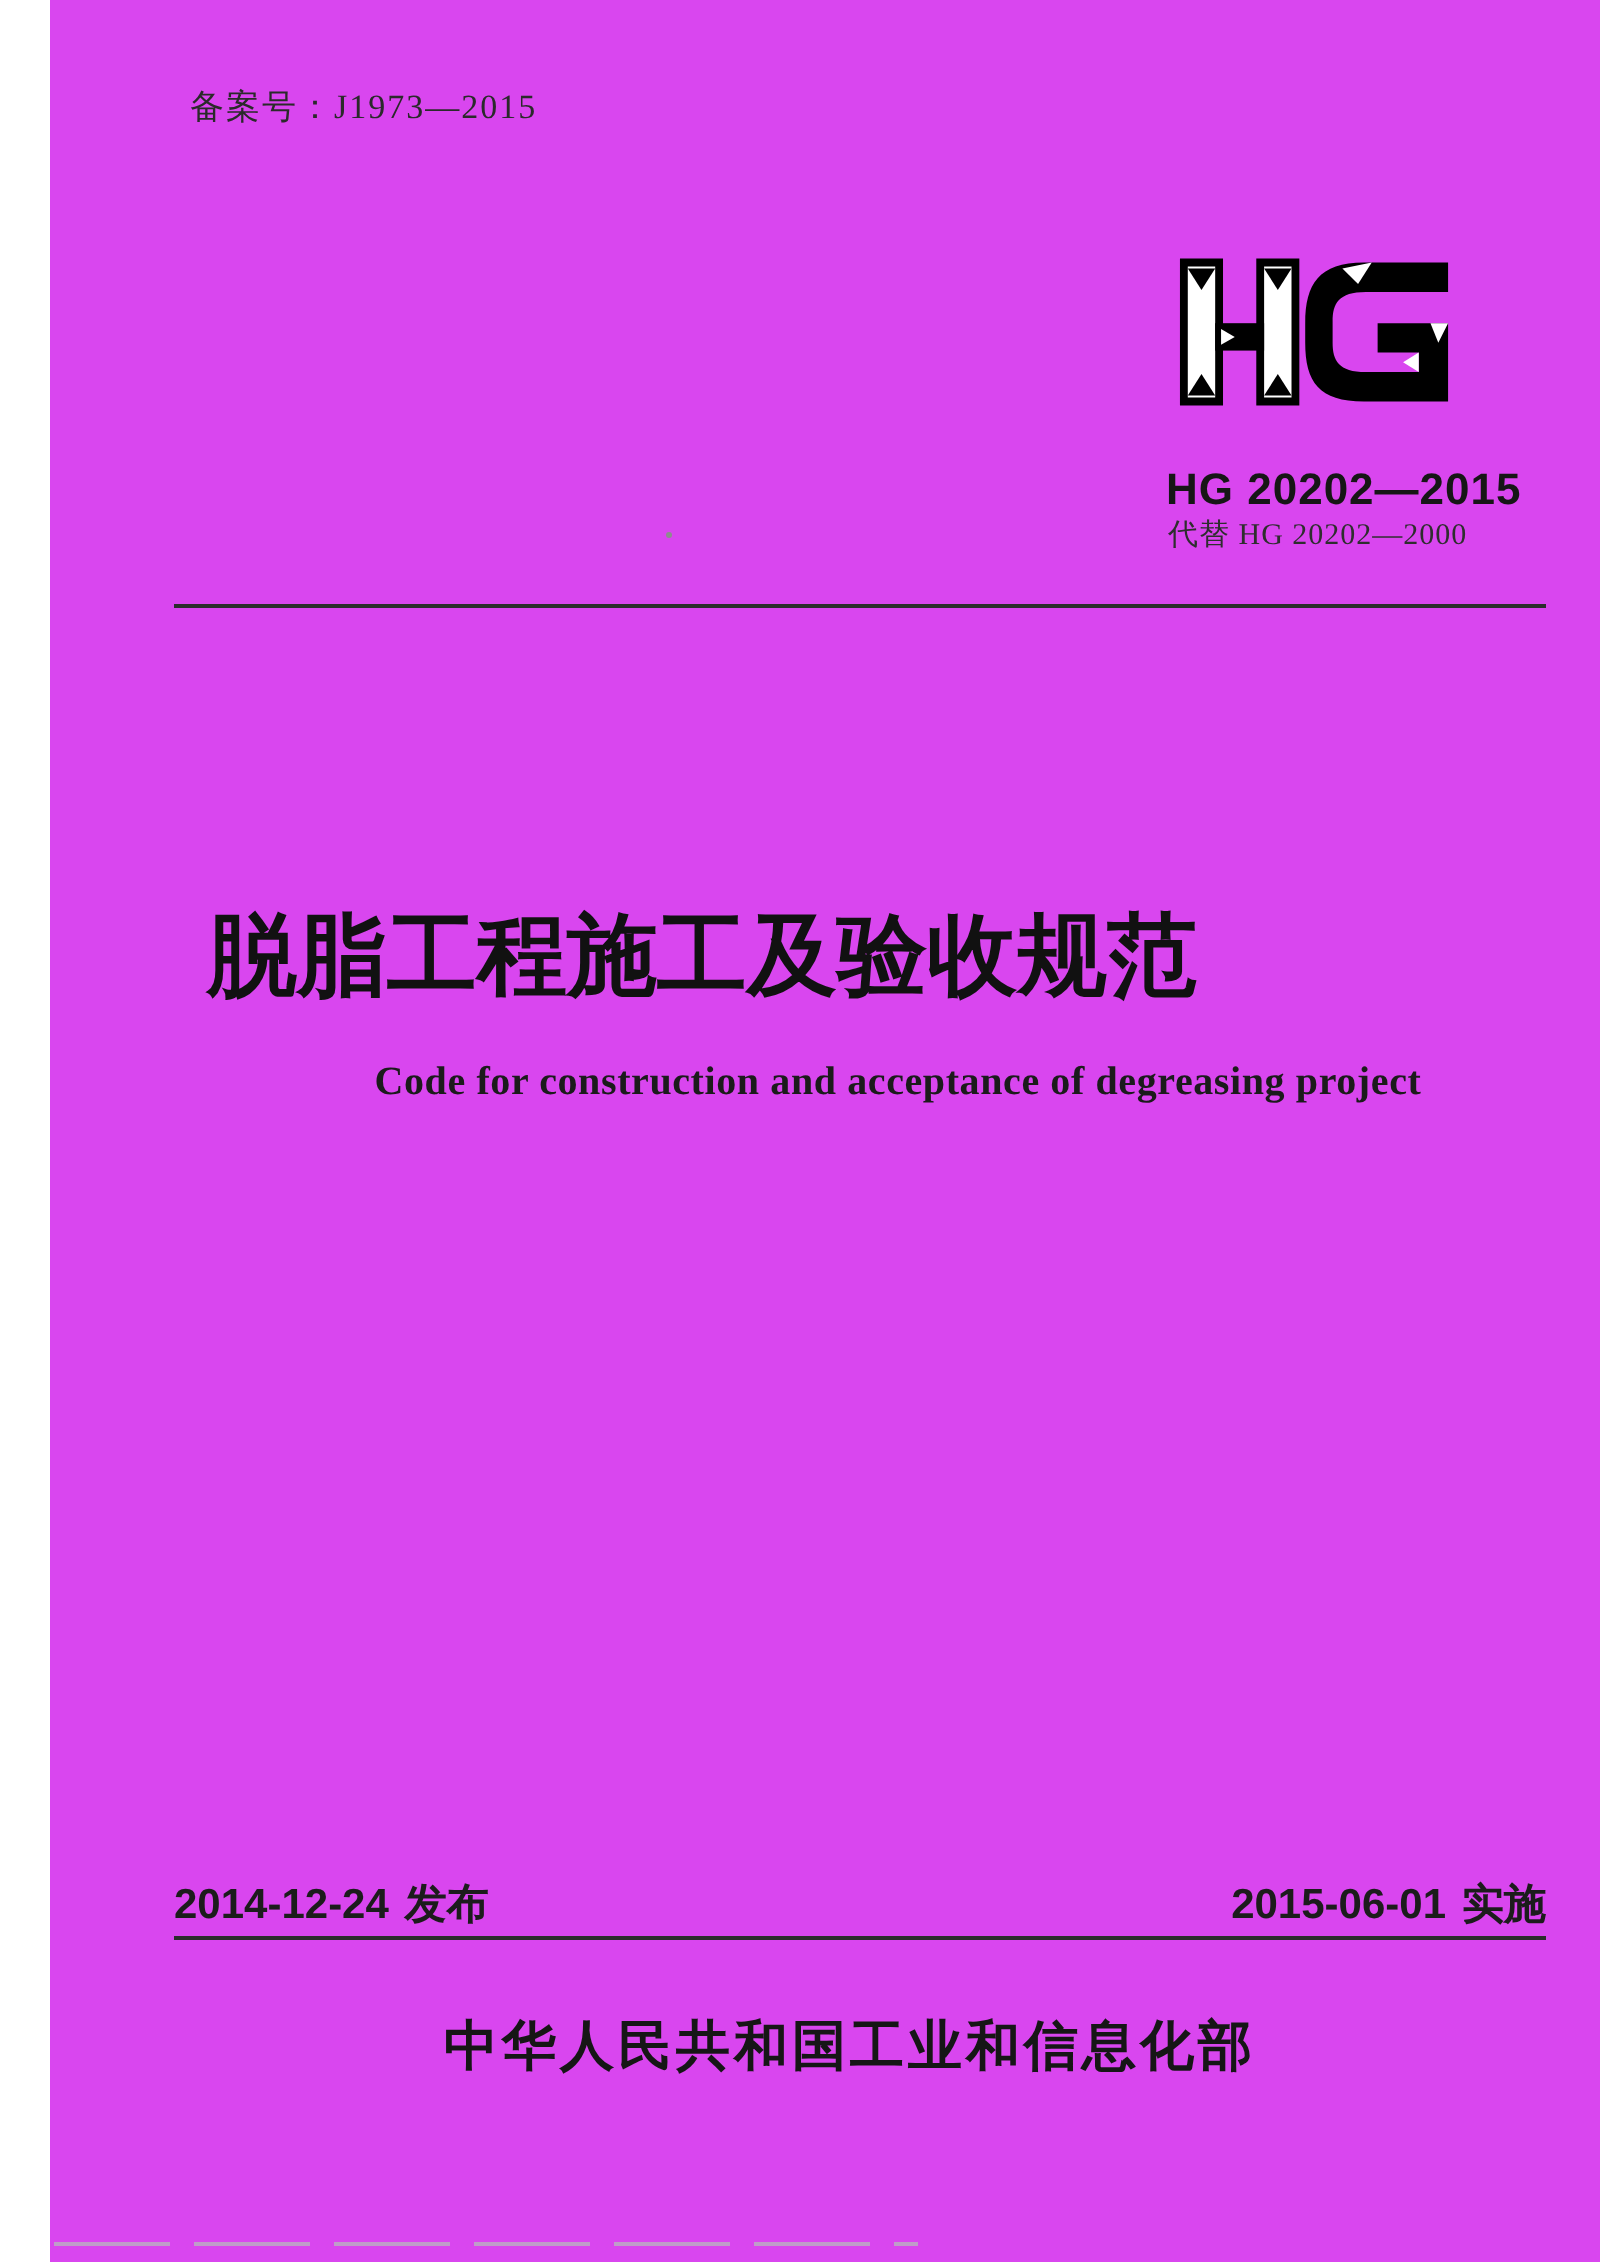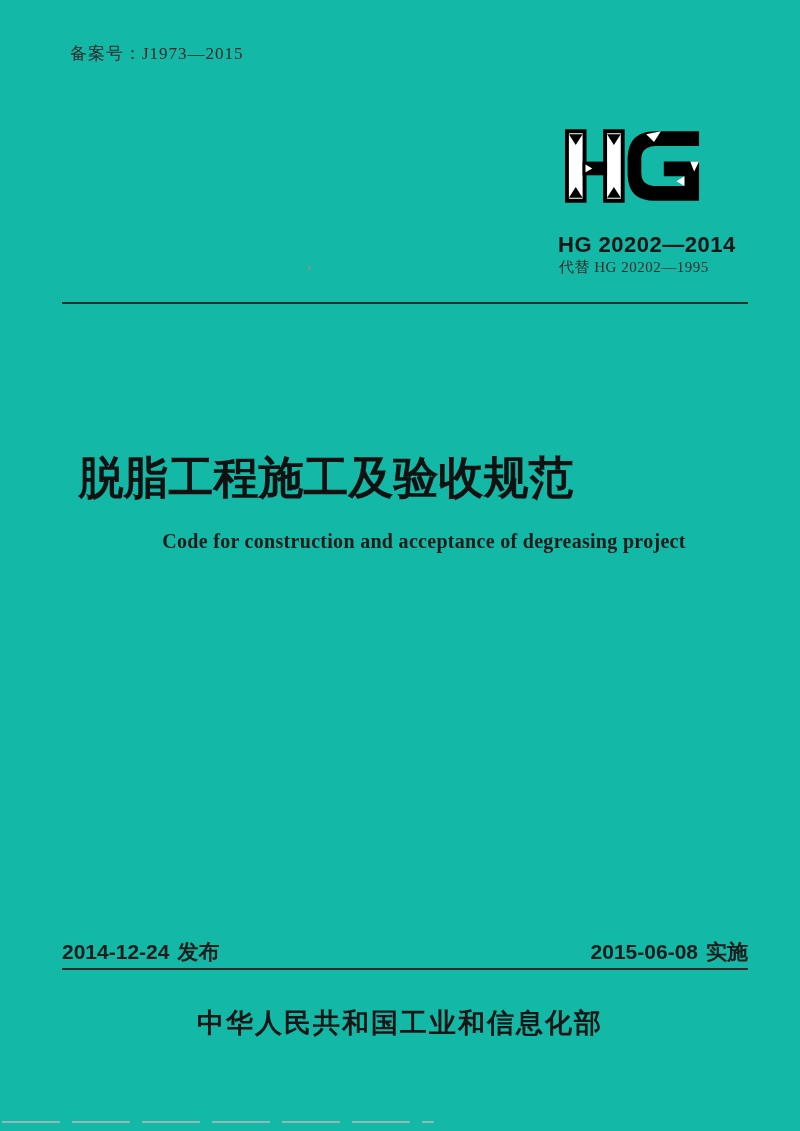--- a/index.html
+++ b/index.html
@@ -6,21 +6,22 @@
   body {
     width: 800px; height: 1131px;
     background: #ffffff;
     font-family: "Liberation Sans", "DejaVu Sans", sans-serif;
     color: #1b1b1b;
     position: relative;
     overflow: hidden;
   }
   .page {
     position: absolute; inset: 0;
-    background: #14b8a6;
+    background: #d946ef;
+    margin-left: 25px;
   }
   .filing-number {
     position: absolute; left: 70px; top: 42px;
     font-family: "Liberation Serif", "DejaVu Serif", serif;
     font-size: 17px; letter-spacing: 1px; color: #2a2a2a;
     font-weight: 500;
   }
   .std-type {
     position: absolute; left: 234px; top: 170px;
     font-size: 25px; font-weight: 600; letter-spacing: 0.5px;
@@ -106,38 +107,38 @@
     <polygon points="44,70 58,70 51,59" fill="#000000"></polygon>
     <rect x="19" y="33" width="25" height="14" fill="#000000"></rect>
     <polygon points="22,36 29,40 22,44" fill="#ffffff"></polygon>
 
     <path d="M138,2 H95 C72,2 65,13 65,33 V43 C65,63 72,73 95,73 H138 V33 H102 V48 H123 V58 H96 C82,58 79,52 79,43 V32 C79,23 82,17 96,17 H138 Z" fill="#000000"></path>
     <polygon points="84,5 99,2 92,13" fill="#ffffff"></polygon>
     <polygon points="129,33 138,33 133,43" fill="#ffffff"></polygon>
     <polygon points="123,48 123,58 115,53" fill="#ffffff"></polygon>
   </svg>
 
-  <div class="std-number">HG 20202—2014</div>
+  <div class="std-number">HG 20202—2015</div>
 
-  <div class="supersedes">代替 HG 20202—1995</div>
+  <div class="supersedes">代替 HG 20202—2000</div>
 
   <div class="speck"></div>
 
   <div class="rule rule-top"></div>
 
   <div class="title-cn">脱脂工程施工及验收规范</div>
 
   <div class="title-en">Code for construction and acceptance of degreasing project</div>
 
   <div class="date-row">
     <div>
       <span>2014-12-24</span><span class="label">发布</span>
     </div>
     <div>
-      <span>2015-06-08</span><span class="label">实施</span>
+      <span>2015-06-01</span><span class="label">实施</span>
     </div>
   </div>
 
   <div class="rule rule-bottom"></div>
 
   <div class="publisher-row">
     <span>中华人民共和国工业和信息化部</span>
   </div>
 
   <div class="scan-artifact"></div>

